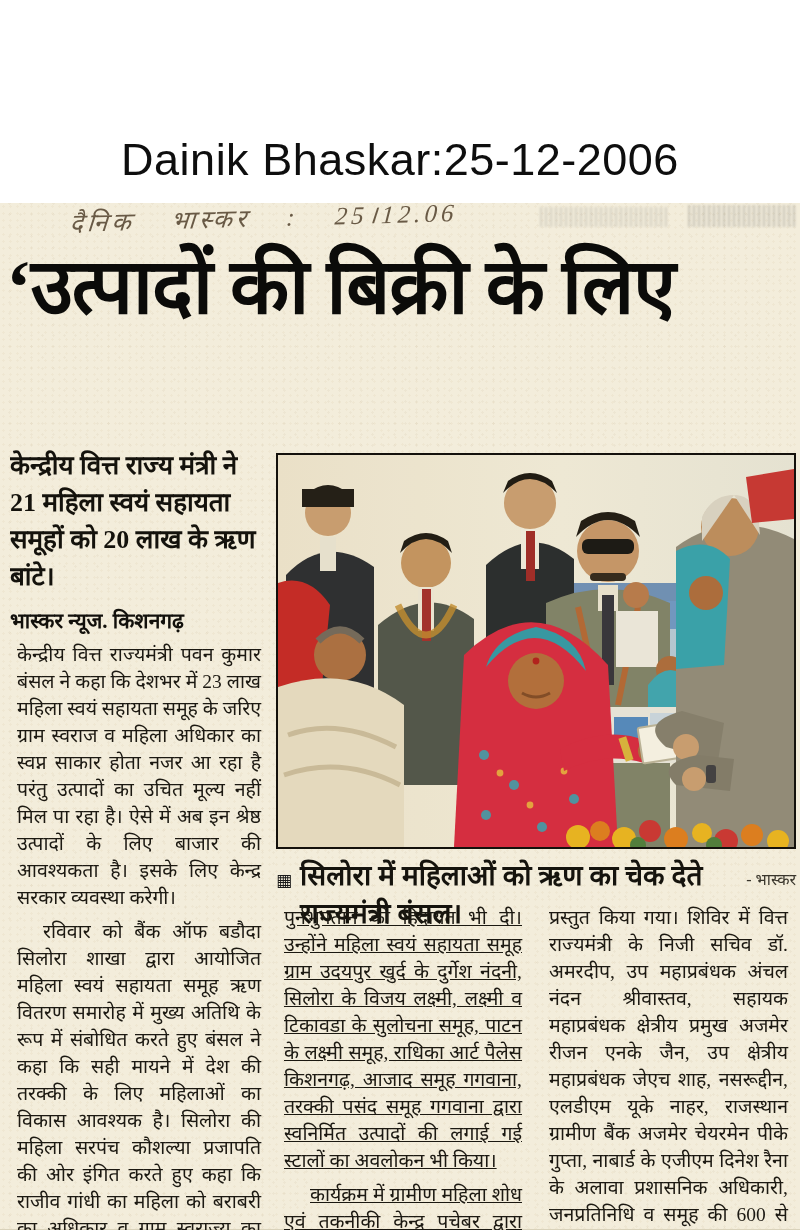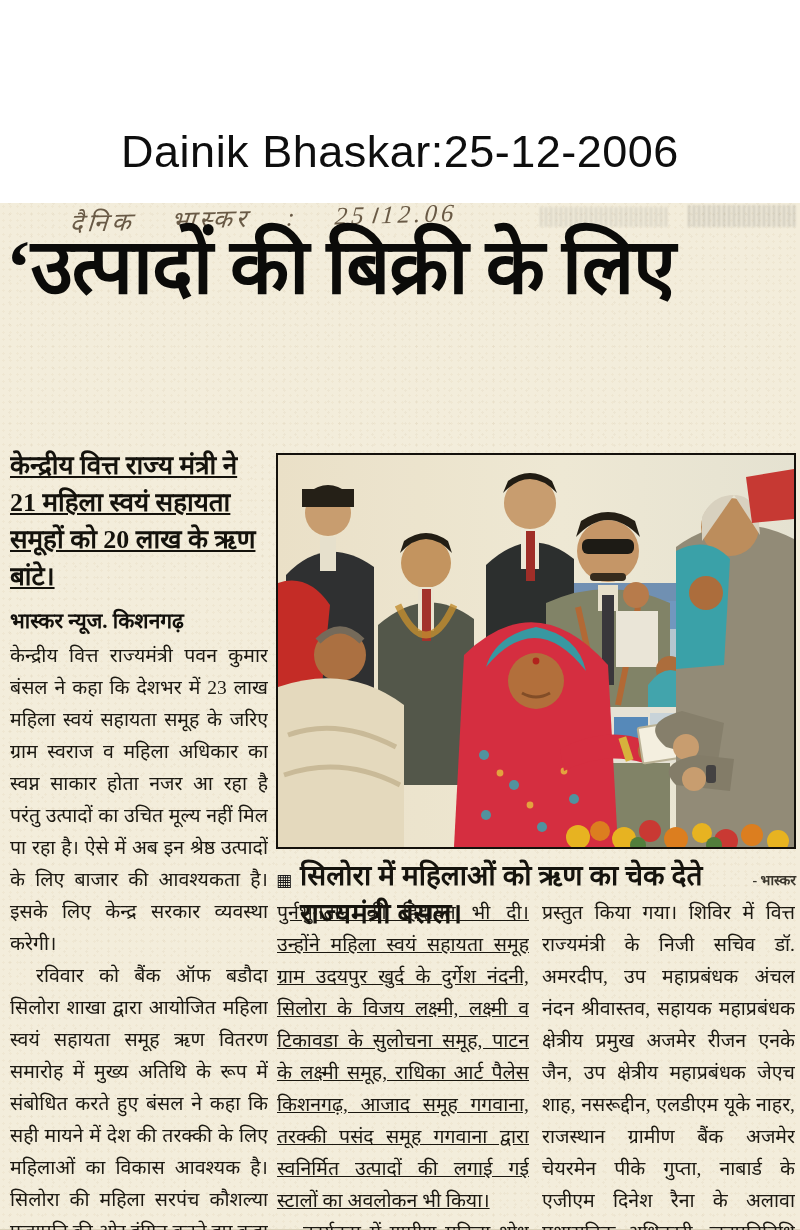--- a/index.html
+++ b/index.html
@@ -3,21 +3,21 @@
 <meta charset="utf-8">
 <style>
   html,body{margin:0;padding:0;}
   body{
     width:800px;height:1230px;position:relative;overflow:hidden;
     background:#ffffff;
     font-family:"Liberation Serif","DejaVu Serif",serif;
     color:#1b1810;
   }
   .page-title{
-    position:absolute;top:126px;left:0;width:800px;text-align:center;
+    position:absolute;top:134px;left:0;width:800px;text-align:center;
     font-family:"Liberation Sans","DejaVu Sans",sans-serif;
     font-size:45px;font-weight:500;color:#0e0e0e;letter-spacing:0.5px;
   }
   
   .clipping{
     position:absolute;left:0;top:203px;width:800px;height:1027px;
     background-color:#f3eddb;
     background-image:
       radial-gradient(rgba(168,136,70,.06) 1px, transparent 1.4px),
       radial-gradient(rgba(120,92,40,.05) 1px, transparent 1.4px);
@@ -29,51 +29,51 @@
     position:absolute;top:-6px;left:70px;width:560px;
     font-style:italic;transform:rotate(-1.6deg) skewX(-6deg);
     font-size:25px;color:rgba(74,57,36,.82);letter-spacing:4px;word-spacing:26px;
     white-space:nowrap;
   }
   .smudge{position:absolute;filter:blur(1px);opacity:.4;
     background:repeating-linear-gradient(90deg,rgba(70,70,70,.55) 0 2px,rgba(190,190,190,.25) 2px 5px);}
   .smudge.a{top:4px;left:540px;width:128px;height:20px;opacity:.28;}
   .smudge.b{top:2px;left:688px;width:108px;height:22px;}
   .headline{
-    position:absolute;left:6px;top:4px;width:790px;
+    position:absolute;left:6px;top:24px;width:790px;
     font-weight:bold;color:#0b0b09;line-height:120px;font-size:77px;
     letter-spacing:-1px;
   }
   .headline .hl-line{display:block;}
   
   .left-col{
     position:absolute;left:10px;top:244px;width:258px;height:783px;overflow:hidden;
   }
   .lead{
-    font-size:26px;line-height:37px;font-weight:bold;color:#14120c;margin:0 0 8px 0;text-decoration:underline;
+    font-size:26px;line-height:37px;font-weight:bold;color:#14120c;margin:0 0 8px 0;
   }
   .byline{
     font-size:21px;font-weight:bold;color:#12100b;margin:11px 0 6px 0;
   }
   .bodytext{
-    font-size:19.5px;line-height:32px;text-align:justify;color:#1c1912;margin:0;
+    font-size:19.5px;line-height:27px;text-align:justify;color:#1c1912;margin:7px;
   }
   .bodytext + .bodytext{text-indent:26px;}
   
   .photo{
     position:absolute;left:276px;top:250px;width:520px;height:396px;
     border:2px solid #14110c;box-sizing:border-box;background:#e9e2cf;
   }
   .photo svg{display:block;width:100%;height:100%;}
   .caption-row{
     position:absolute;left:276px;top:652px;width:520px;display:flex;align-items:baseline;gap:8px;
   }
   .caption-marker{font-size:17px;line-height:1;color:#1a1a1a;transform:translateY(1px);}
   .caption-text{font-size:28px;font-weight:bold;color:#15130d;}
-  .caption-credit{font-size:14px;font-weight:bold;color:#3a362c;white-space:nowrap;}
+  .caption-credit{font-size:16px;font-weight:normal;color:#3a362c;white-space:nowrap;}
   
   .mid-col{
     position:absolute;left:277px;top:694px;width:252px;height:333px;overflow:hidden;text-decoration:underline;
   }
   .right-col{
     position:absolute;left:542px;top:694px;width:253px;height:333px;overflow:hidden;
   }
 </style>
 </head>
 <body>

